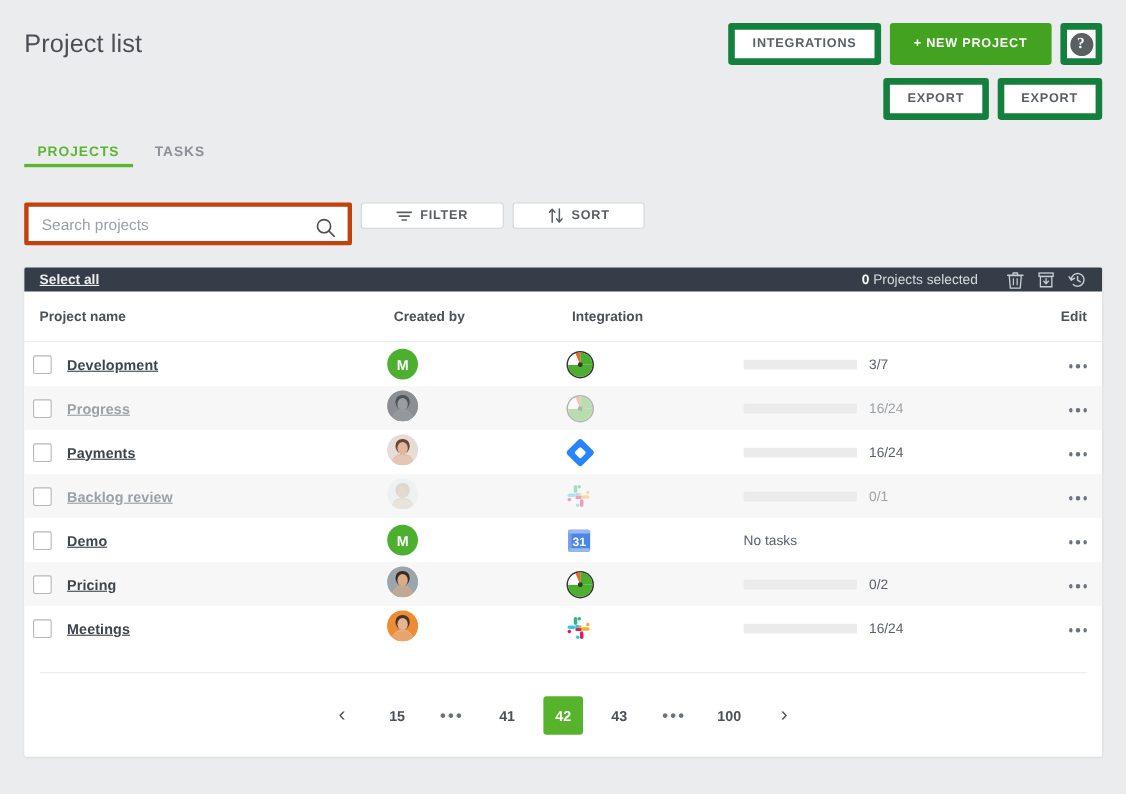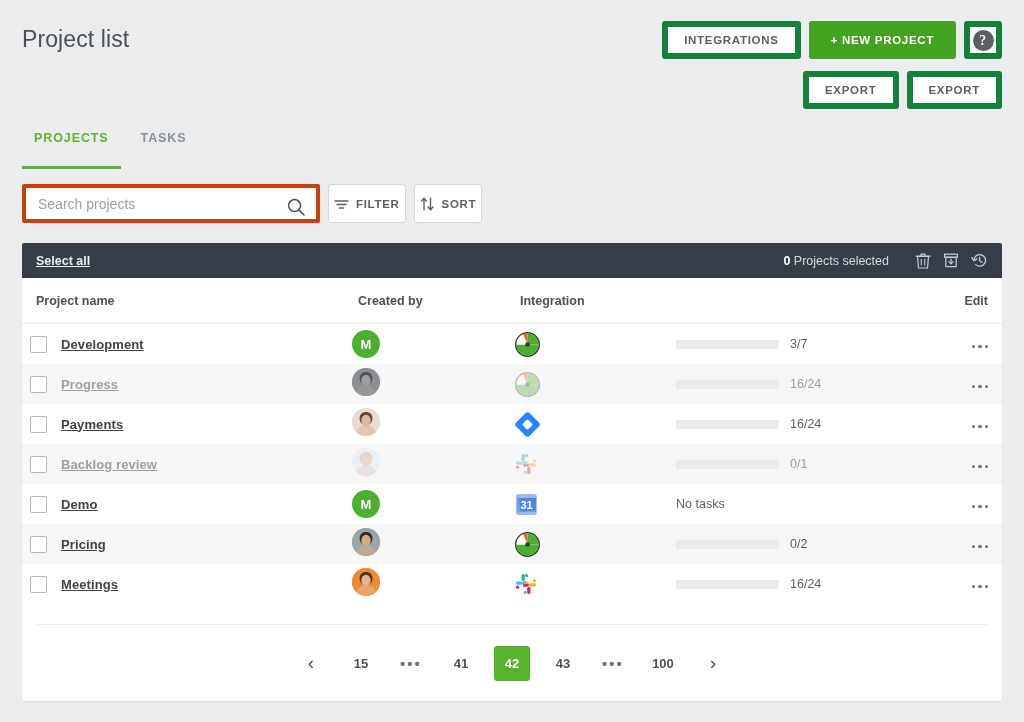--- a/index.html
+++ b/index.html
@@ -34,21 +34,21 @@
     color: #fff; font-size: 14px; font-weight: 700; line-height: 21px; text-align: center;
     font-family: "Liberation Serif", serif;
   }
   .hdr-row1 { position: absolute; right: 22px; top: 21px; display: flex; gap: 8px; }
   .hdr-row2 { position: absolute; right: 22px; top: 71px; display: flex; gap: 8px; }
 
   
   .tabs { position: absolute; left: 22px; top: 125px; display: flex; gap: 8px; }
   .tab {
     font-size: 12.5px; font-weight: 700; letter-spacing: .9px; color: #8a9097;
-    padding: 6px 12px 24px 12px; cursor: pointer; position: relative;
+    padding: 6px 12px 7px 12px; cursor: pointer; position: relative;
   }
   .tab.active { color: #5cb531; }
   .tab.active::after {
     content: ""; position: absolute; left: 0; right: 0; bottom: 0;
     height: 3px; background: #5cb531;
   }
 
   
   .toolbar { position: absolute; left: 22px; top: 184px; display: flex; gap: 8px; }
   .search-box {
@@ -59,32 +59,32 @@
   .search-box input {
     border: 0; outline: 0; background: transparent;
     font-size: 14px; color: #4b4f54; padding: 0 38px 0 12px; width: 100%;
     height: 100%; font-family: "Liberation Sans", sans-serif;
   }
   .search-box input::placeholder { color: #9aa0a6; }
   .search-icon { position: absolute; right: 11px; top: 10px; }
   .tool-btn {
     display: inline-flex; align-items: center; gap: 7px;
     background: #fff; border: 1px solid #d5d7d8; border-radius: 3px;
-    height: 39px; padding: 0 5px; cursor: pointer;
+    height: 24px; padding: 0 31px; cursor: pointer;
     font-size: 11.5px; font-weight: 700; letter-spacing: .7px; color: #5a5f64;
   }
 
   
   .card {
     position: absolute; left: 22px; top: 243px; width: 980px;
     background: #fff; border-radius: 2px; overflow: hidden;
     box-shadow: 0 1px 2px rgba(0,0,0,.07);
   }
   .selbar {
-    background: #343d48; height: 35px; display: flex; align-items: center;
+    background: #343d48; height: 22px; display: flex; align-items: center;
     padding: 0 14px 0 14px; color: #e9eaec;
   }
   .selbar .select-all {
     font-size: 12.5px; font-weight: 700; text-decoration: underline; cursor: pointer;
     color: #eceef0;
   }
   .selbar .spacer { flex: 1; }
   .selbar .count { font-size: 12.5px; color: #d7dade; margin-right: 14px; }
   .selbar .count b { color: #fff; font-weight: 700; }
   .selbar .icn { margin-left: 12px; cursor: pointer; display: inline-flex; }

